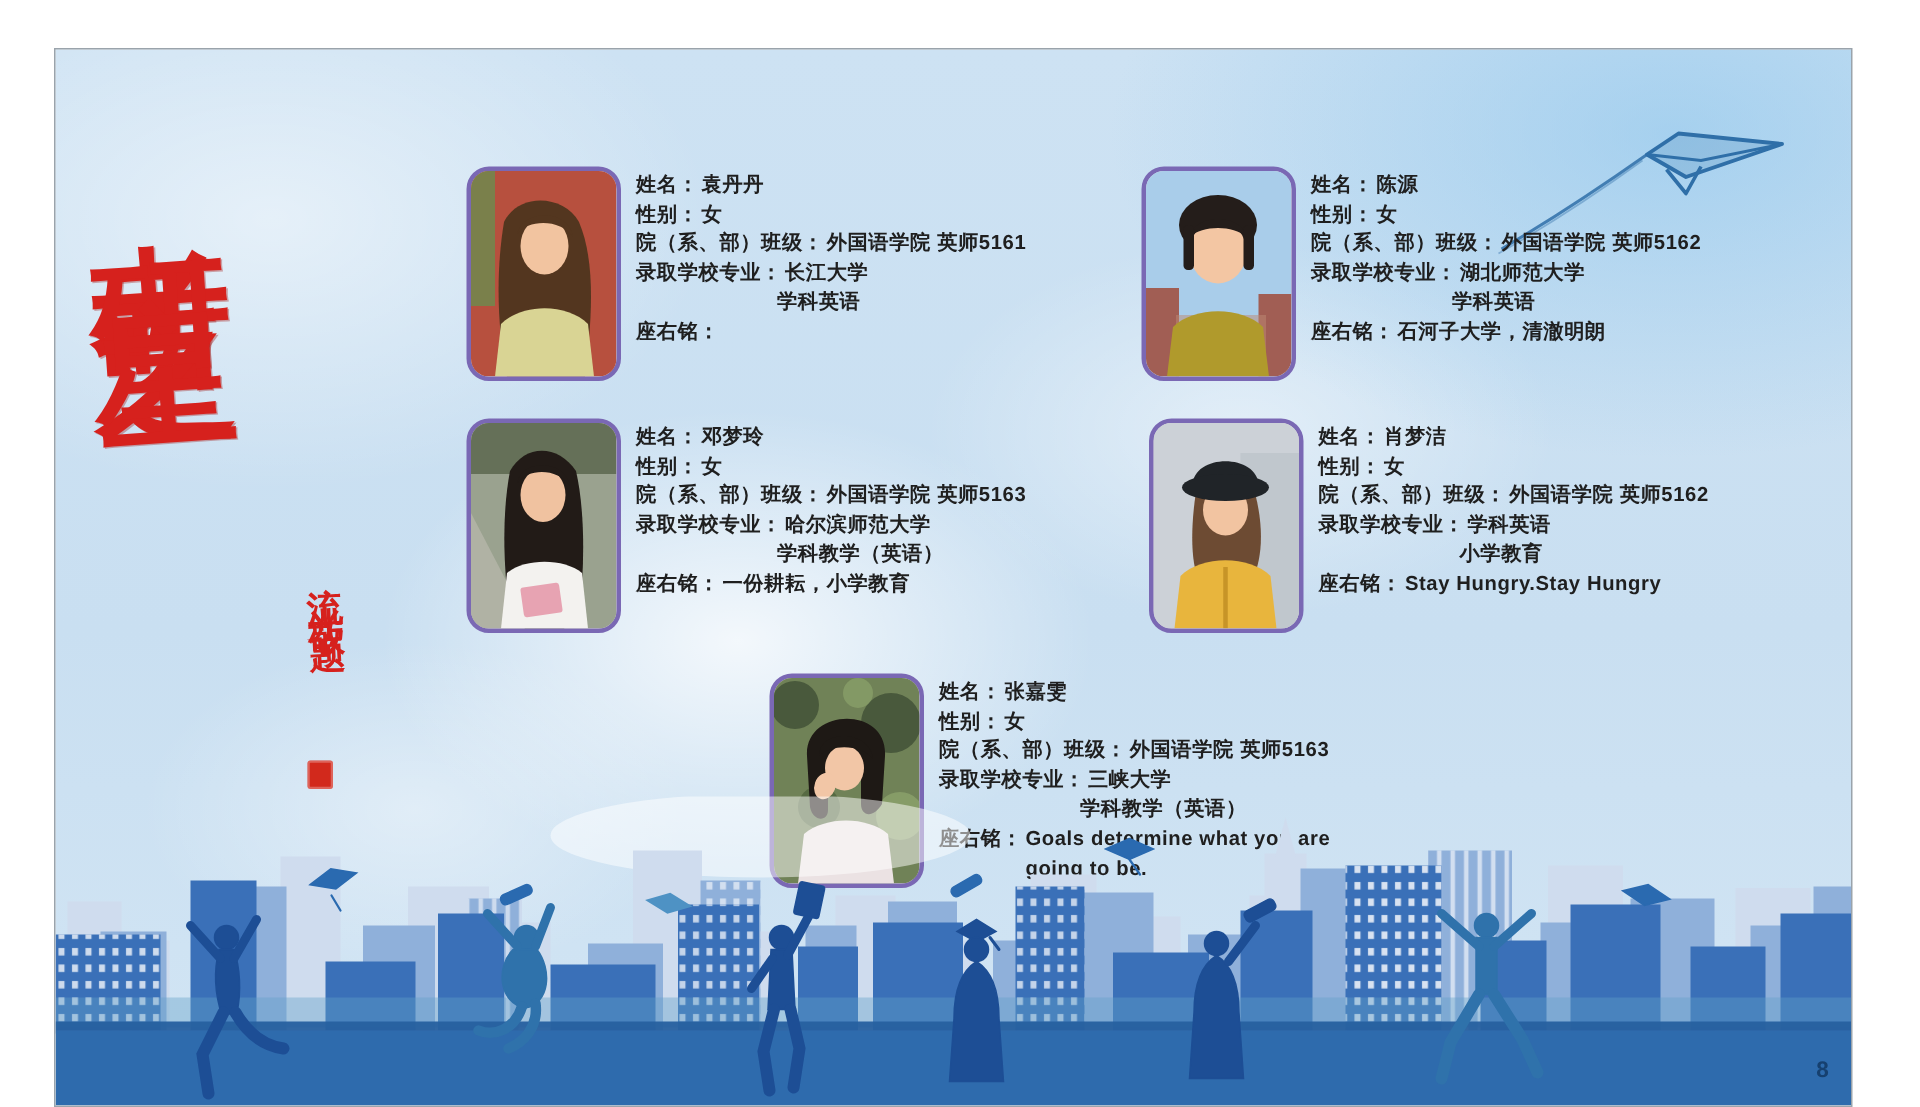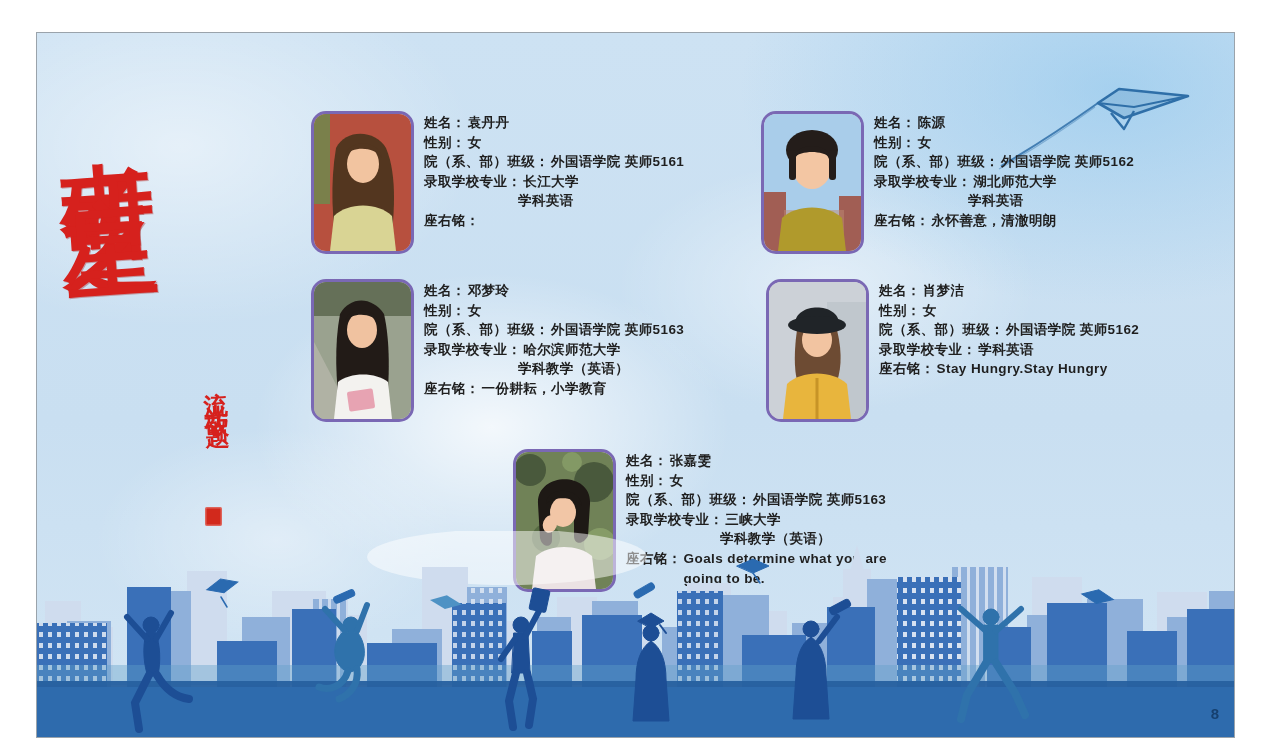--- a/index.html
+++ b/index.html
@@ -134,21 +134,21 @@
           </div>
         <div class="line">
             <span class="lab">录取学校专业：</span>
             <span class="val">湖北师范大学</span>
           </div>
         <div class="line major-line">
             <span class="val">学科英语</span>
           </div>
         <div class="line">
             <span class="lab">座右铭：</span>
-            <span class="val">永怀善意，清澈明朗</span>
+            <span class="val">石河子大学，清澈明朗</span>
           </div>
       </div>
     </article>
 
     <article class="card c3">
       <figure class="photo" style="margin:0">
         <svg viewBox="0 0 97 137">
           <rect width="97" height="137" fill="#9aa28f"></rect>
           <rect width="97" height="34" fill="#5f6a52" opacity=".9"></rect>
           <path d="M0,60 L40,137 L0,137 Z" fill="#b9b9ac" opacity=".7"></path>
@@ -208,20 +208,23 @@
             <span class="lab">性别：</span>
             <span class="val">女</span>
           </div>
         <div class="line">
             <span class="lab">院（系、部）班级：</span>
             <span class="val">外国语学院 英师5162</span>
           </div>
         <div class="line">
             <span class="lab">录取学校专业：</span>
             <span class="val">学科英语</span>
+          </div>
+        <div class="line major-line">
+            <span class="val">小学教育</span>
           </div>
         <div class="line">
             <span class="lab">座右铭：</span>
             <span class="val">Stay Hungry.Stay Hungry</span>
           </div>
       </div>
     </article>
 
     <article class="card c5">
       <figure class="photo" style="margin:0">

